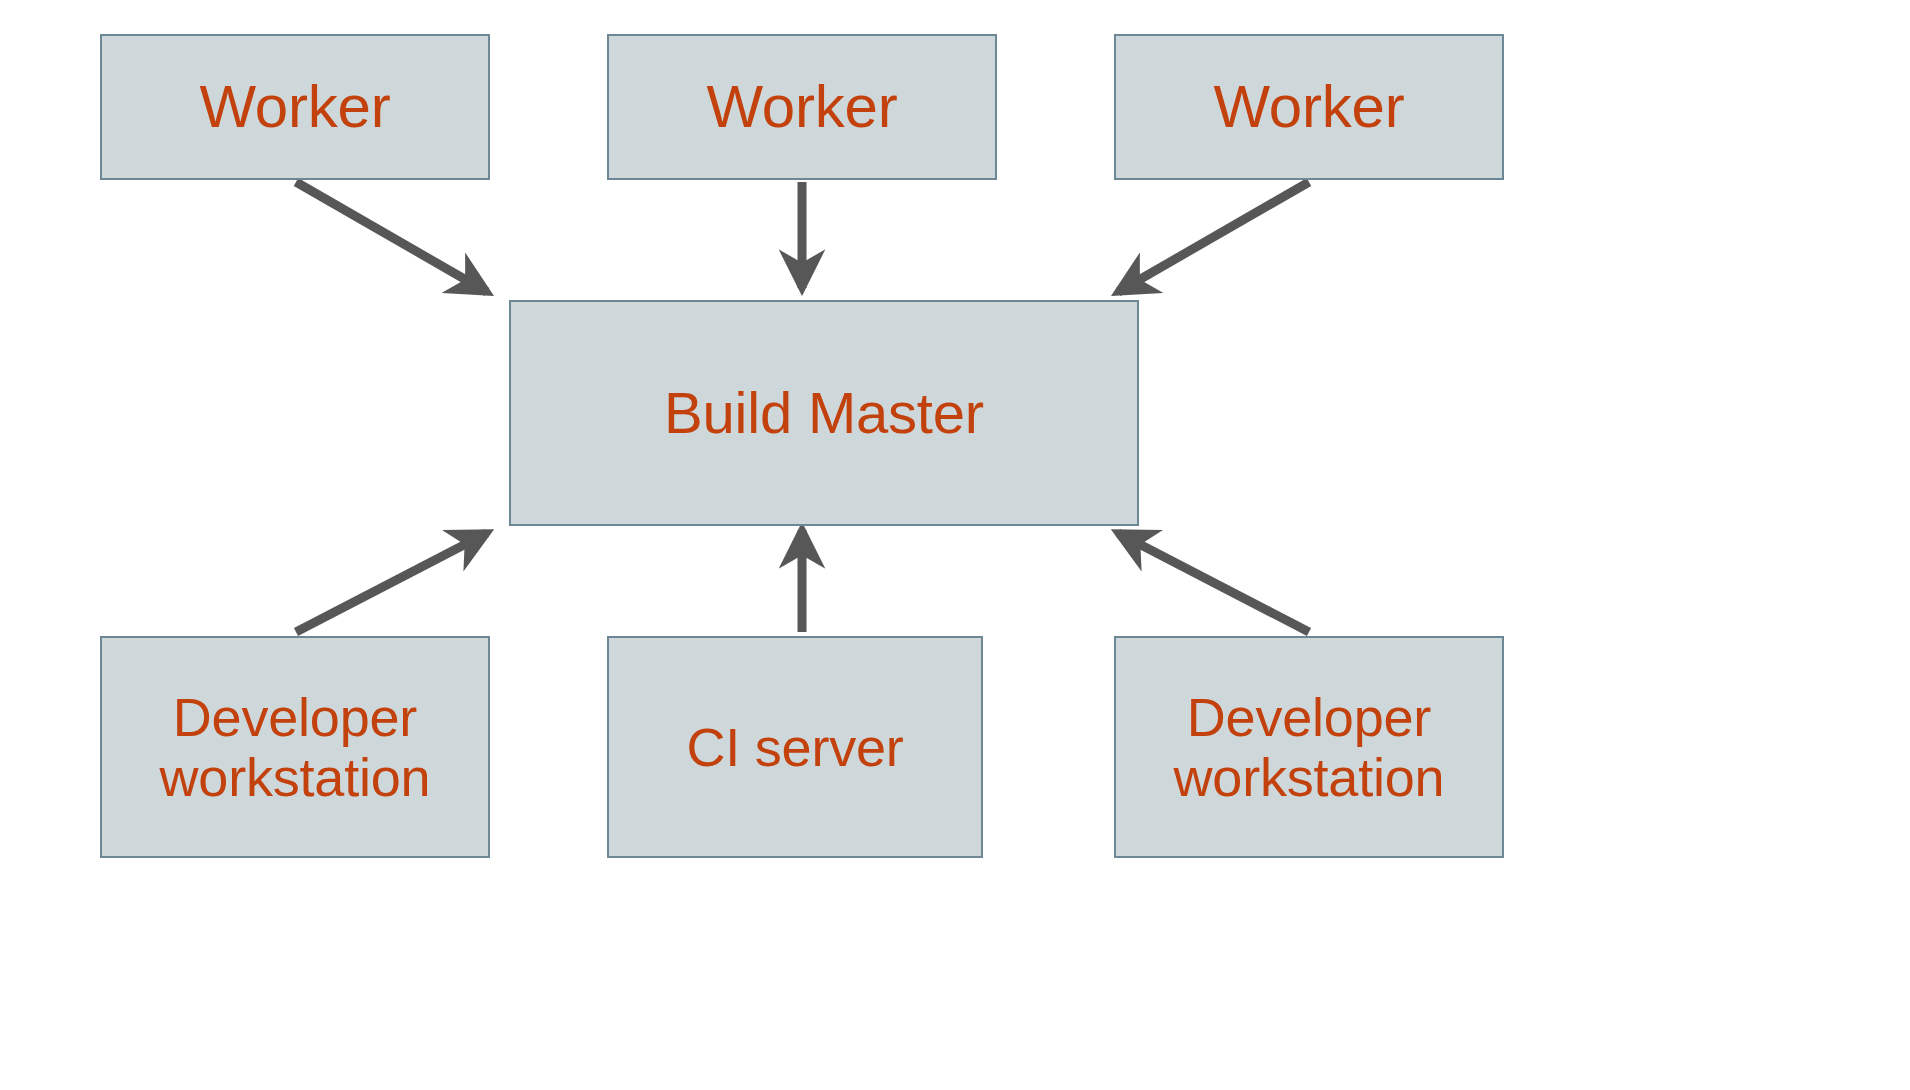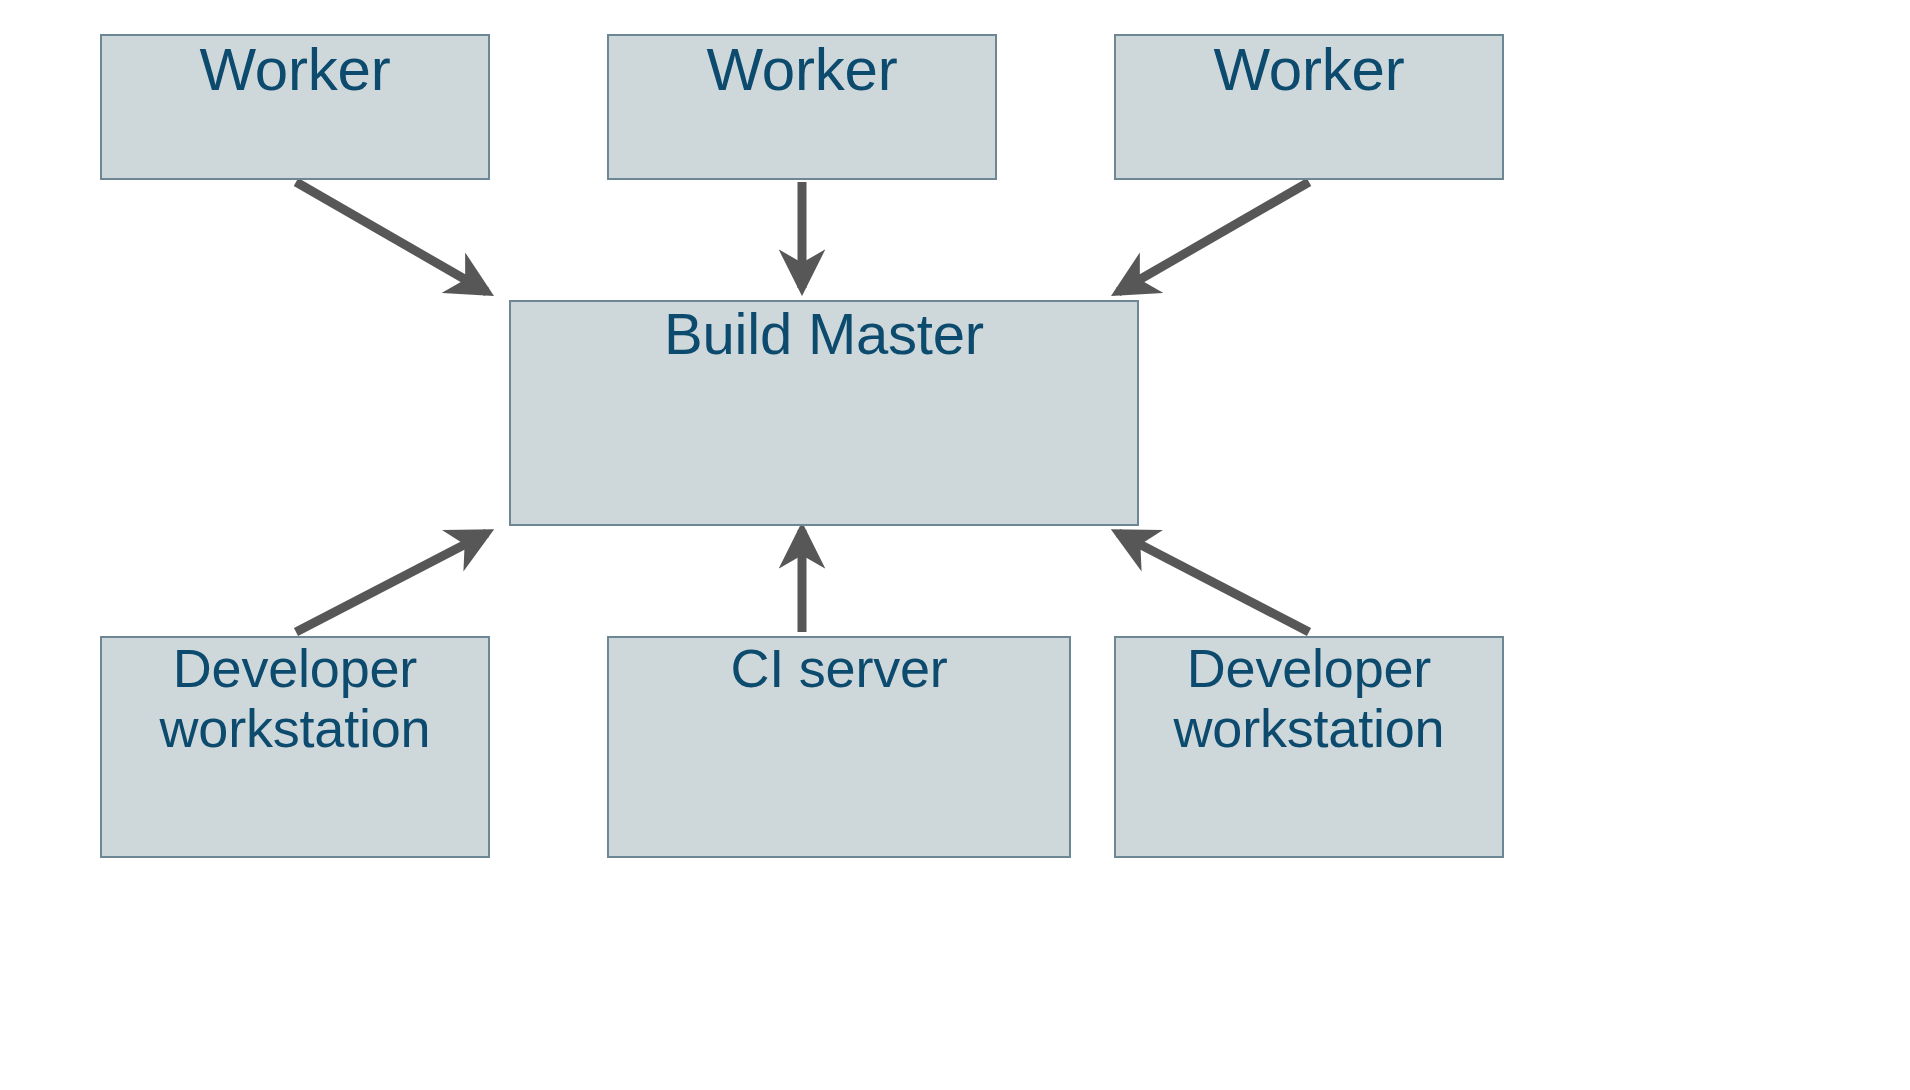--- a/index.html
+++ b/index.html
@@ -25,39 +25,40 @@
     width: 1910px;
     height: 1090px;
     pointer-events: none;
   }
   .node {
     position: absolute;
     box-sizing: border-box;
     background: #ced8db;
     border: 2px solid #6d8795;
     display: flex;
+    align-items: center;
     justify-content: center;
     text-align: center;
-    color: #0c4a6e;
+    color: #c2410c;
     line-height: 1.12;
     font-weight: 400;
     letter-spacing: -0.2px;
   }
   .node-label {
     display: block;
     white-space: pre-line;
     padding: 0 8px;
   }
   
   #node-worker-1  { left: 100px;  top: 34px;  width: 390px;  height: 146px; font-size: 60px; }
   #node-worker-2  { left: 607px;  top: 34px;  width: 390px;  height: 146px; font-size: 60px; }
   #node-worker-3  { left: 1114px; top: 34px;  width: 390px;  height: 146px; font-size: 60px; }
   #node-build-master { left: 487px; top: 300px; width: 630px; height: 226px; font-size: 58px; margin-left: 22px; }
   #node-dev-workstation-left  { left: 100px;  top: 636px; width: 390px;  height: 222px; font-size: 54px; }
-  #node-ci-server             { left: 607px;  top: 636px; width: 464px;  height: 222px; font-size: 54px; }
+  #node-ci-server             { left: 607px;  top: 636px; width: 376px;  height: 222px; font-size: 54px; }
   #node-dev-workstation-right { left: 1114px; top: 636px; width: 390px;  height: 222px; font-size: 54px; }
 </style>
 </head>
 <body>
 
 <div id="diagram-canvas">
 
   <svg id="arrow-layer" viewBox="0 0 1910 1090" width="1910" height="1090" xmlns="http://www.w3.org/2000/svg">
     <defs>
       <marker id="arrowhead" markerWidth="5.2" markerHeight="5.2" refX="4.3" refY="2.6" orient="auto" markerUnits="strokeWidth">

